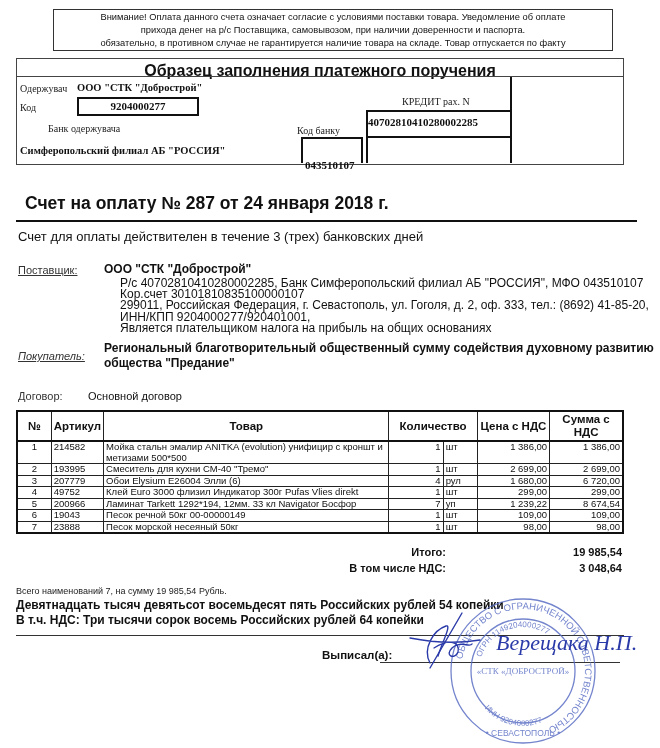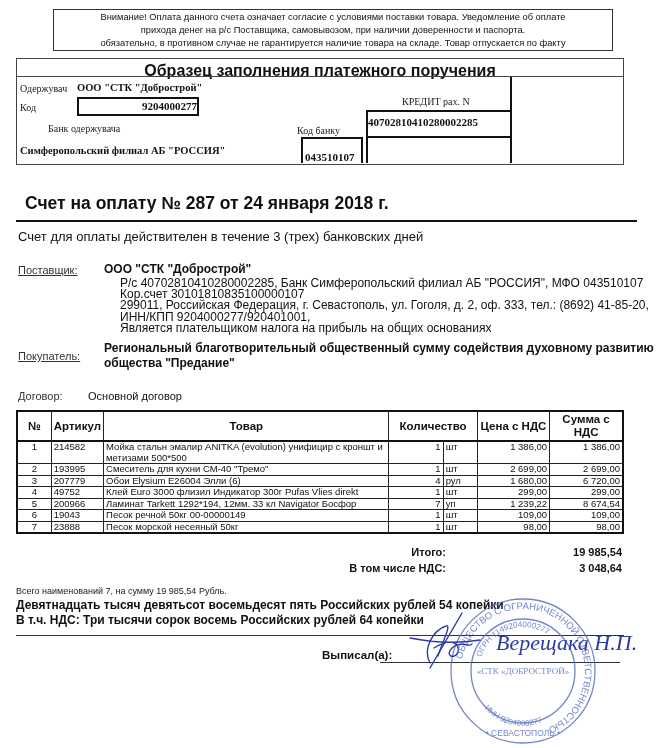--- a/index.html
+++ b/index.html
@@ -12,23 +12,23 @@
             font-size:9.3px; line-height:13px; text-align:center; padding-top:1px; box-sizing:border-box; }
 
   
   #payform { left:16px; top:58px; width:608px; height:107px; border:1px solid #444; box-sizing:border-box; }
   #payform .serif { font-family:"Liberation Serif", serif; }
   #pf-title { left:0; width:100%; top:3px; text-align:center; font-weight:bold; font-size:16px; }
   #pf-title-line { left:0; right:0; top:17px; border-top:1px solid #444; }
   .pf-label { font-size:10px; color:#222; }
   .pf-bold { font-size:10.5px; font-weight:bold; }
   #code-box { left:60px; top:38px; width:122px; height:19px; border:2px solid #111; box-sizing:border-box;
-              text-align:right; font-weight:bold; font-size:11px; line-height:15px; }
+              text-align:center; font-weight:bold; font-size:11px; line-height:15px; }
   #bankcode-box { left:284px; top:78px; width:62px; height:26px; border:2px solid #111; border-bottom:none; box-sizing:border-box;
-                  font-weight:bold; font-size:11px; padding:12px 0 0 2px; }
+                  font-weight:bold; font-size:11px; padding:20px 0 0 2px; }
   #acct-box { left:349px; top:51px; width:146px; height:53px; border:2px solid #111; border-bottom:none; box-sizing:border-box; }
   #acct-box .acct { position:absolute; left:0; right:0; top:4px; text-align:left; font-weight:bold; font-size:11px; }
   #acct-box .divider { position:absolute; left:0; right:0; top:24px; border-top:2px solid #111; }
   #acct-vline { left:493px; top:18px; height:86px; border-left:2px solid #111; }
 
   #invoice-title { left:25px; top:193px; font-size:17.5px; font-weight:bold; }
   #invoice-rule { left:16px; top:220px; width:621px; border-top:2px solid #111; }
   #validity { left:18px; top:229px; font-size:13px; font-weight:normal; }
 
   .party-label { font-size:11px; text-decoration:underline; color:#333; }
@@ -96,21 +96,21 @@
 <div class="abs party-label" style="left:18px;top:264px;">Поставщик:</div>
 <div class="abs party-name" style="left:104px;top:262px;">ООО "СТК "Добрострой"</div>
 <div class="abs supplier-detail" style="left:120px;top:278px;">
   <div>Р/с 40702810410280002285, Банк Симферопольский филиал АБ "РОССИЯ", МФО 043510107</div>
   <div>Кор.счет 30101810835100000107</div>
   <div>299011, Российская Федерация, г. Севастополь, ул. Гоголя, д. 2, оф. 333, тел.: (8692) 41-85-20,</div>
   <div>ИНН/КПП 9204000277/920401001,</div>
   <div>Является плательщиком налога на прибыль на общих основаниях</div>
 </div>
 
-<div class="abs party-label" style="left:18px;top:350px;">Покупатель:</div>
+<div class="abs party-label" style="left:18px;top:350px;font-style:italic;">Покупатель:</div>
 <div class="abs party-name" style="left:104px;top:341px;line-height:15px;">
   <div>Региональный благотворительный общественный сумму содействия духовному развитию</div>
   <div>общества "Предание"</div>
 </div>
 
 <div class="abs" style="left:18px;top:390px;font-size:11px;color:#333;">Договор:</div>
 <div class="abs" style="left:88px;top:390px;font-size:11px;">Основной договор</div>
 
 <table id="goods" class="abs">
   <colgroup>

